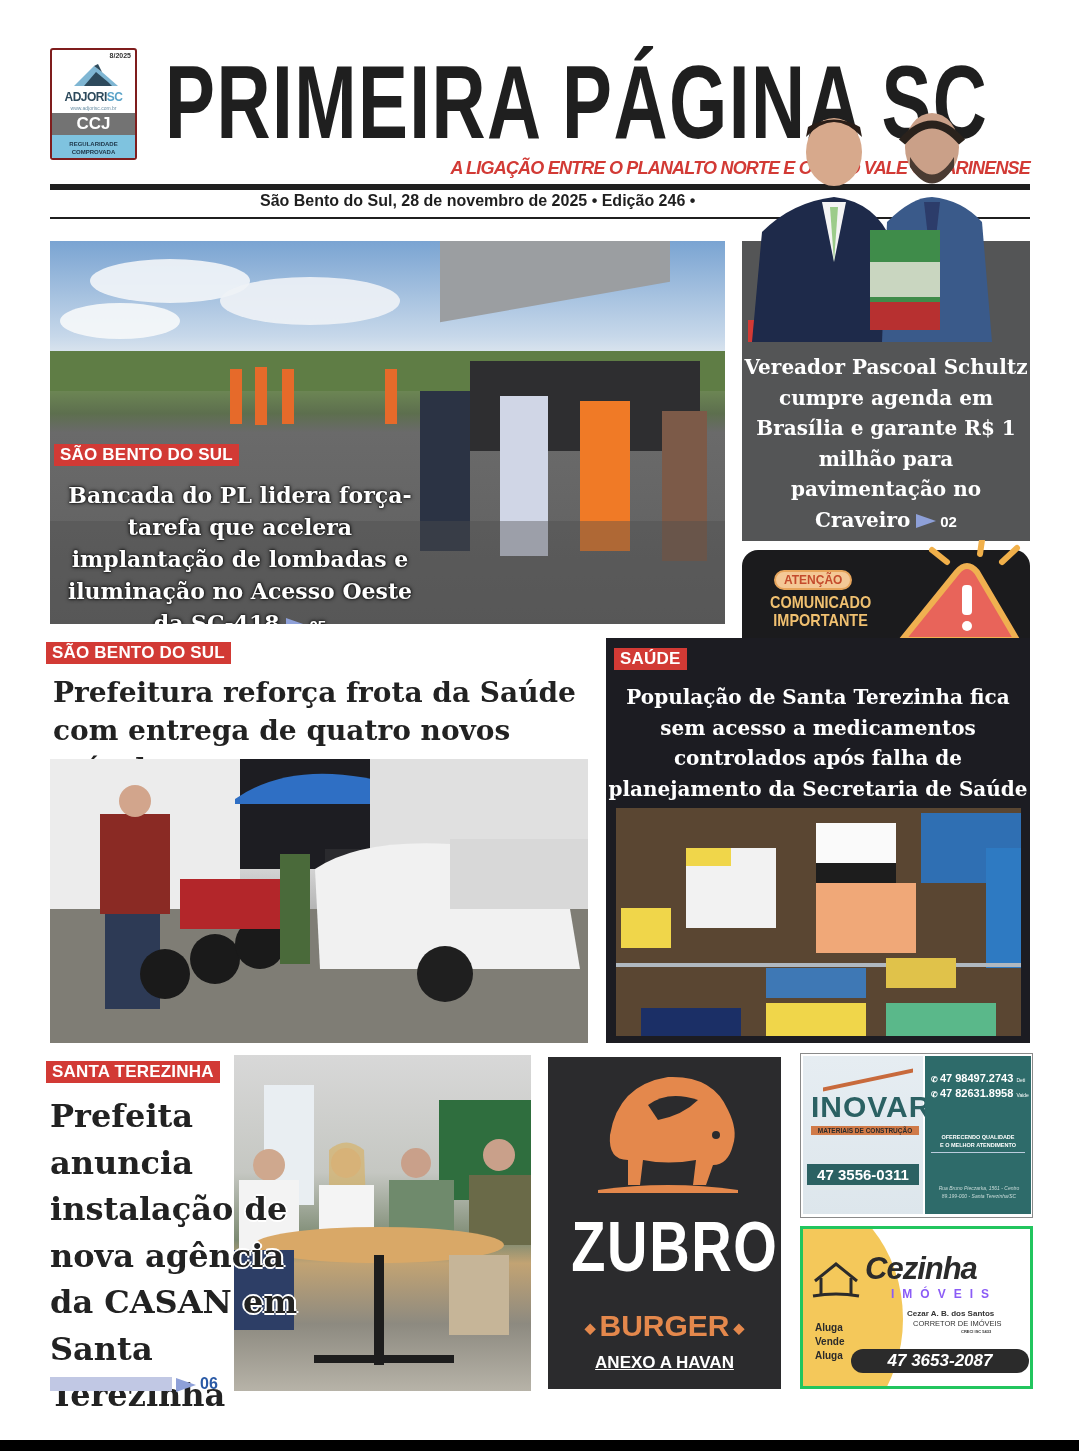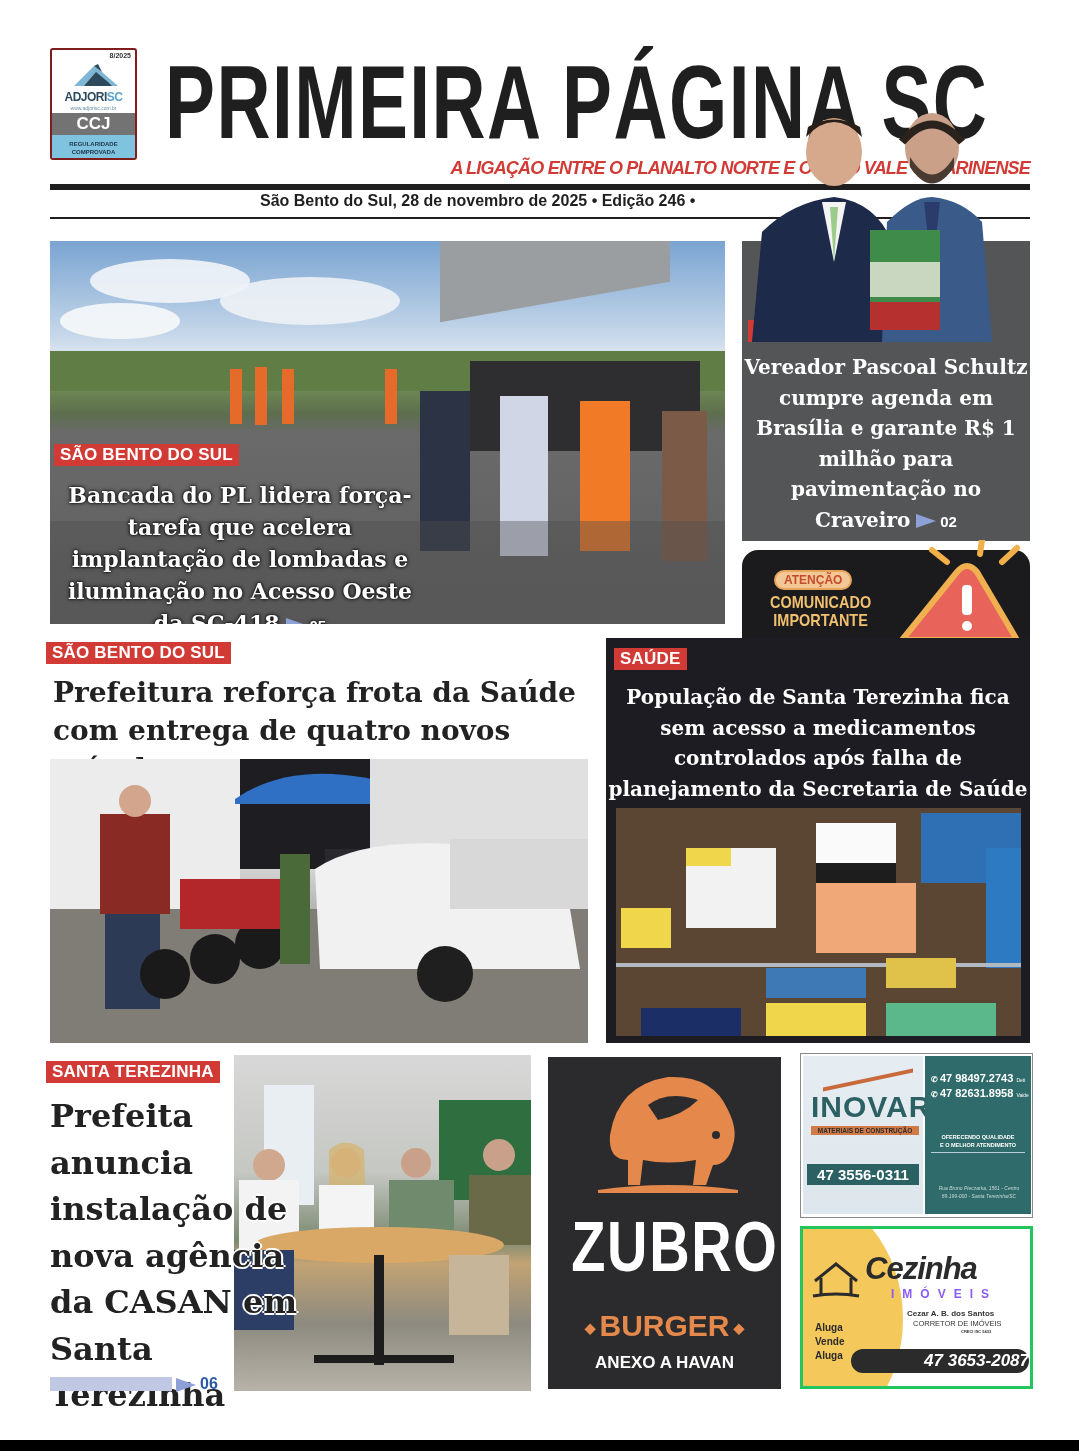--- a/index.html
+++ b/index.html
@@ -65,21 +65,21 @@
   .s5hl { left: 50px; top: 1093px; width: 260px; font-size: 32px; line-height: 46.5px; color: #222; text-shadow: 2px 0 #fff, -2px 0 #fff, 0 2px #fff, 0 -2px #fff; }
   .s5bar { left: 50px; top: 1377px; width: 122px; height: 14px; background: #c1c8e4; }
   .s5arrow { left: 176px; top: 1375px; color: #2a5aa6; }
   .s5arrow .pg { color: #2a5aa6; font-size: 16px; }
 
   
   .zubro { left: 548px; top: 1057px; width: 233px; height: 332px; background: #2b2b2d; }
   .zubro .bison { position: absolute; left: 40px; top: 8px; width: 160px; height: 130px; }
   .zubro .name { position: absolute; left: 0; right: 0; top: 150px; text-align: center; color: #fff; font-weight: bold; font-size: 70px; transform: scaleX(0.8); letter-spacing: 2px; line-height: 80px; }
   .zubro .burger { position: absolute; left: 0; right: 0; top: 252px; text-align: center; color: #e4884c; font-weight: bold; font-size: 30px; line-height: 34px; }
-  .zubro .annex { position: absolute; left: 0; right: 0; top: 296px; text-align: center; color: #fff; font-weight: bold; font-size: 17px; }
+  .zubro .annex { position: absolute; left: 0; right: 0; top: 296px; text-align: center; color: #fff; font-weight: bold; font-size: 17px; text-decoration: underline; }
 
   
   .inovar { left: 800px; top: 1053px; width: 233px; height: 165px; border: 1px solid #8a8a8a; background: #fff; }
   .inovar .left { position: absolute; left: 2px; top: 2px; width: 120px; height: 158px; background: linear-gradient(180deg, #e6edf2, #dde6ec); }
   .inovar .logo { position: absolute; left: 8px; top: 34px; color: #2b6163; font-weight: bold; font-size: 30px; letter-spacing: 1px; }
   .inovar .roof { position: absolute; left: 20px; top: 22px; width: 90px; height: 18px; border-top: 4px solid #c86a3c; transform: skewY(-12deg); }
   .inovar .sub { position: absolute; left: 8px; top: 70px; width: 108px; background: #d07a48; color: #2b2b2b; font-size: 6.5px; font-weight: bold; text-align: center; padding: 1px 0; }
   .inovar .phone { position: absolute; left: 4px; top: 108px; width: 112px; background: #2b6163; color: #fff; font-weight: bold; font-size: 15px; text-align: center; padding: 2px 0; }
   .inovar .right { position: absolute; left: 124px; top: 2px; width: 106px; height: 158px; background: #2e6b6a; color: #fff; }
   .inovar .right .p1, .inovar .right .p2 { position: absolute; left: 6px; font-size: 11px; font-weight: bold; white-space: nowrap; }
@@ -92,21 +92,21 @@
   
   .cez { left: 800px; top: 1226px; width: 233px; height: 163px; border: 3px solid #22c55e; background: #fff; overflow: hidden; }
   .cez .yellow { position: absolute; left: -120px; top: -40px; width: 220px; height: 260px; border-radius: 50%; background: #f4c85a; }
   .cez .house { position: absolute; left: 8px; top: 32px; width: 50px; height: 40px; }
   .cez .name { position: absolute; left: 62px; top: 22px; font-style: italic; font-weight: bold; font-size: 31px; color: #2b2b2b; letter-spacing: -1px; }
   .cez .imov { position: absolute; left: 88px; top: 58px; font-size: 12px; letter-spacing: 8px; color: #8b5cf6; font-weight: bold; }
   .cez .who { position: absolute; left: 104px; top: 80px; font-size: 8px; font-weight: bold; color: #333; }
   .cez .role { position: absolute; left: 110px; top: 90px; font-size: 7.5px; color: #333; }
   .cez .creci { position: absolute; left: 158px; top: 100px; font-size: 4px; color: #333; font-weight: bold; }
   .cez .cva { position: absolute; left: 12px; top: 92px; font-size: 10px; font-weight: bold; color: #2b2b2b; line-height: 14px; }
-  .cez .phone { position: absolute; left: 48px; top: 120px; width: 178px; height: 24px; border-radius: 12px; background: #2b2b2b; color: #fff; font-weight: bold; font-size: 17px; text-align: right; line-height: 24px; font-style: italic; }
+  .cez .phone { position: absolute; left: 48px; top: 120px; width: 178px; height: 24px; border-radius: 12px; background: #2b2b2b; color: #fff; font-weight: bold; font-size: 17px; text-align: center; line-height: 24px; font-style: italic; }
 
   .footer-bar { left: 0; top: 1440px; width: 1079px; height: 11px; background: #000; }
 </style>
 </head>
 <body>
 
 <div class="abs seal">
   <span class="year">8/2025</span>
   <svg class="mount" viewBox="0 0 48 26">
     <path d="M2 24 L22 4 L30 10 L46 24 Z" fill="#7fb6d3"></path>

